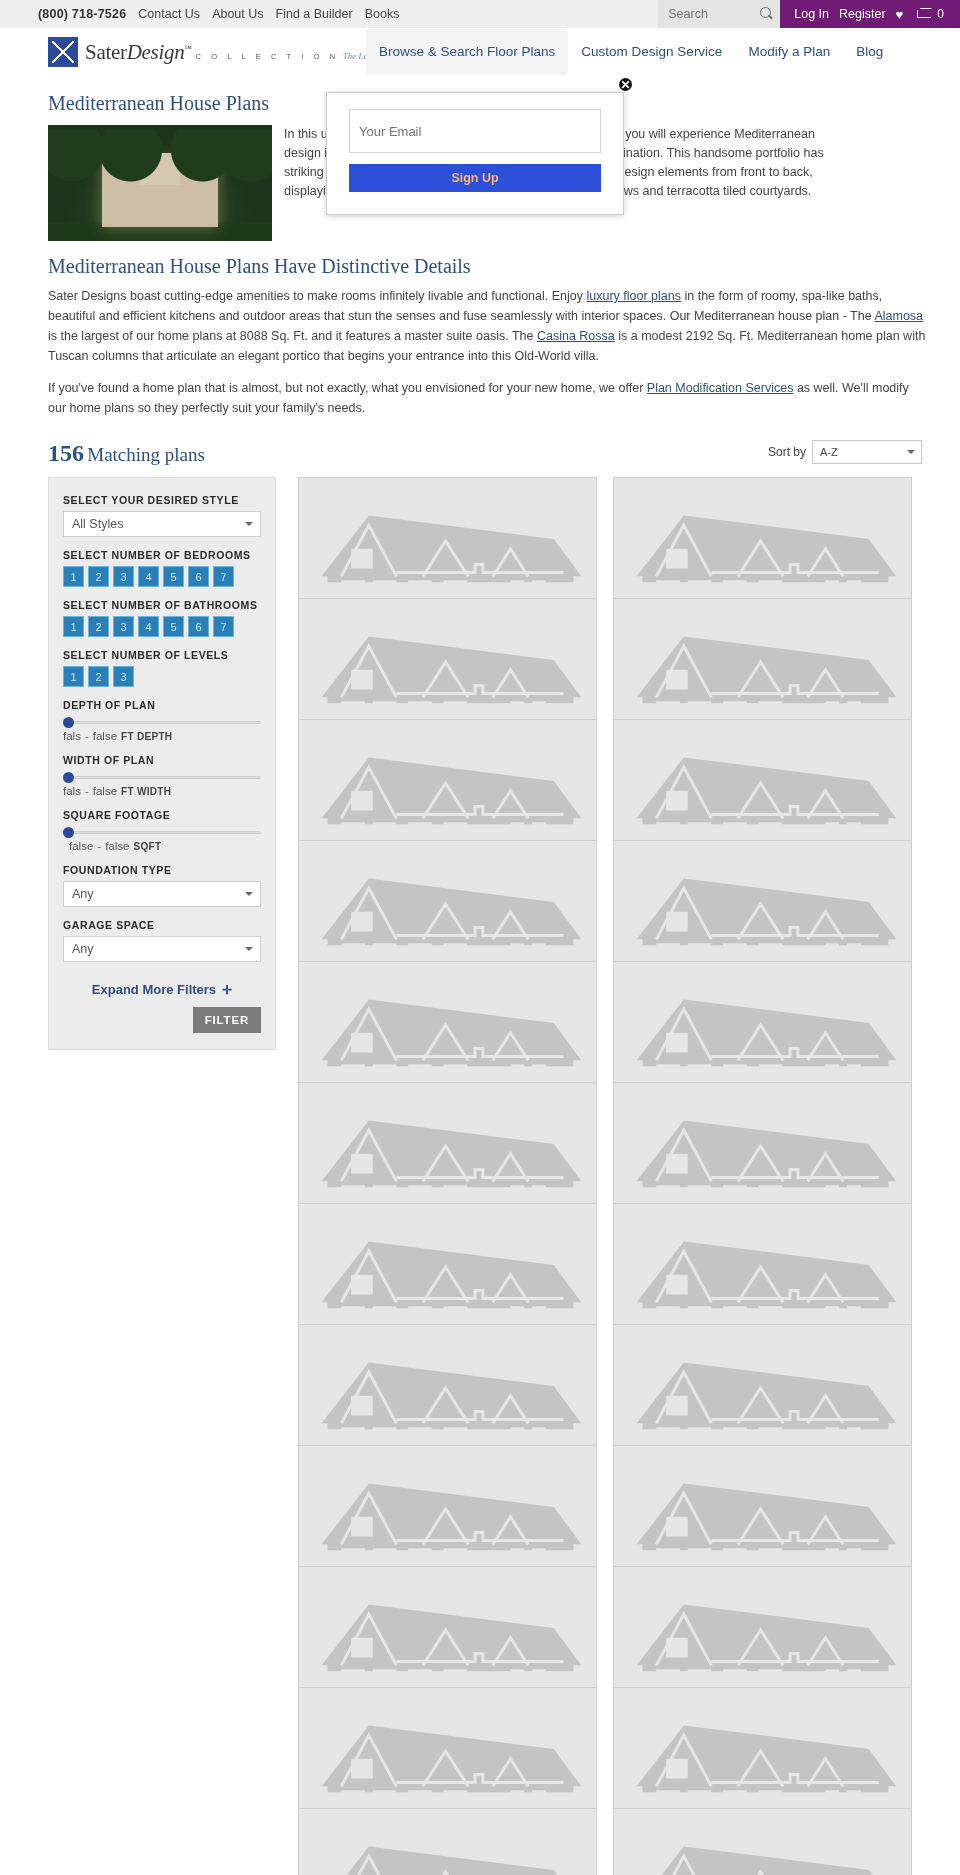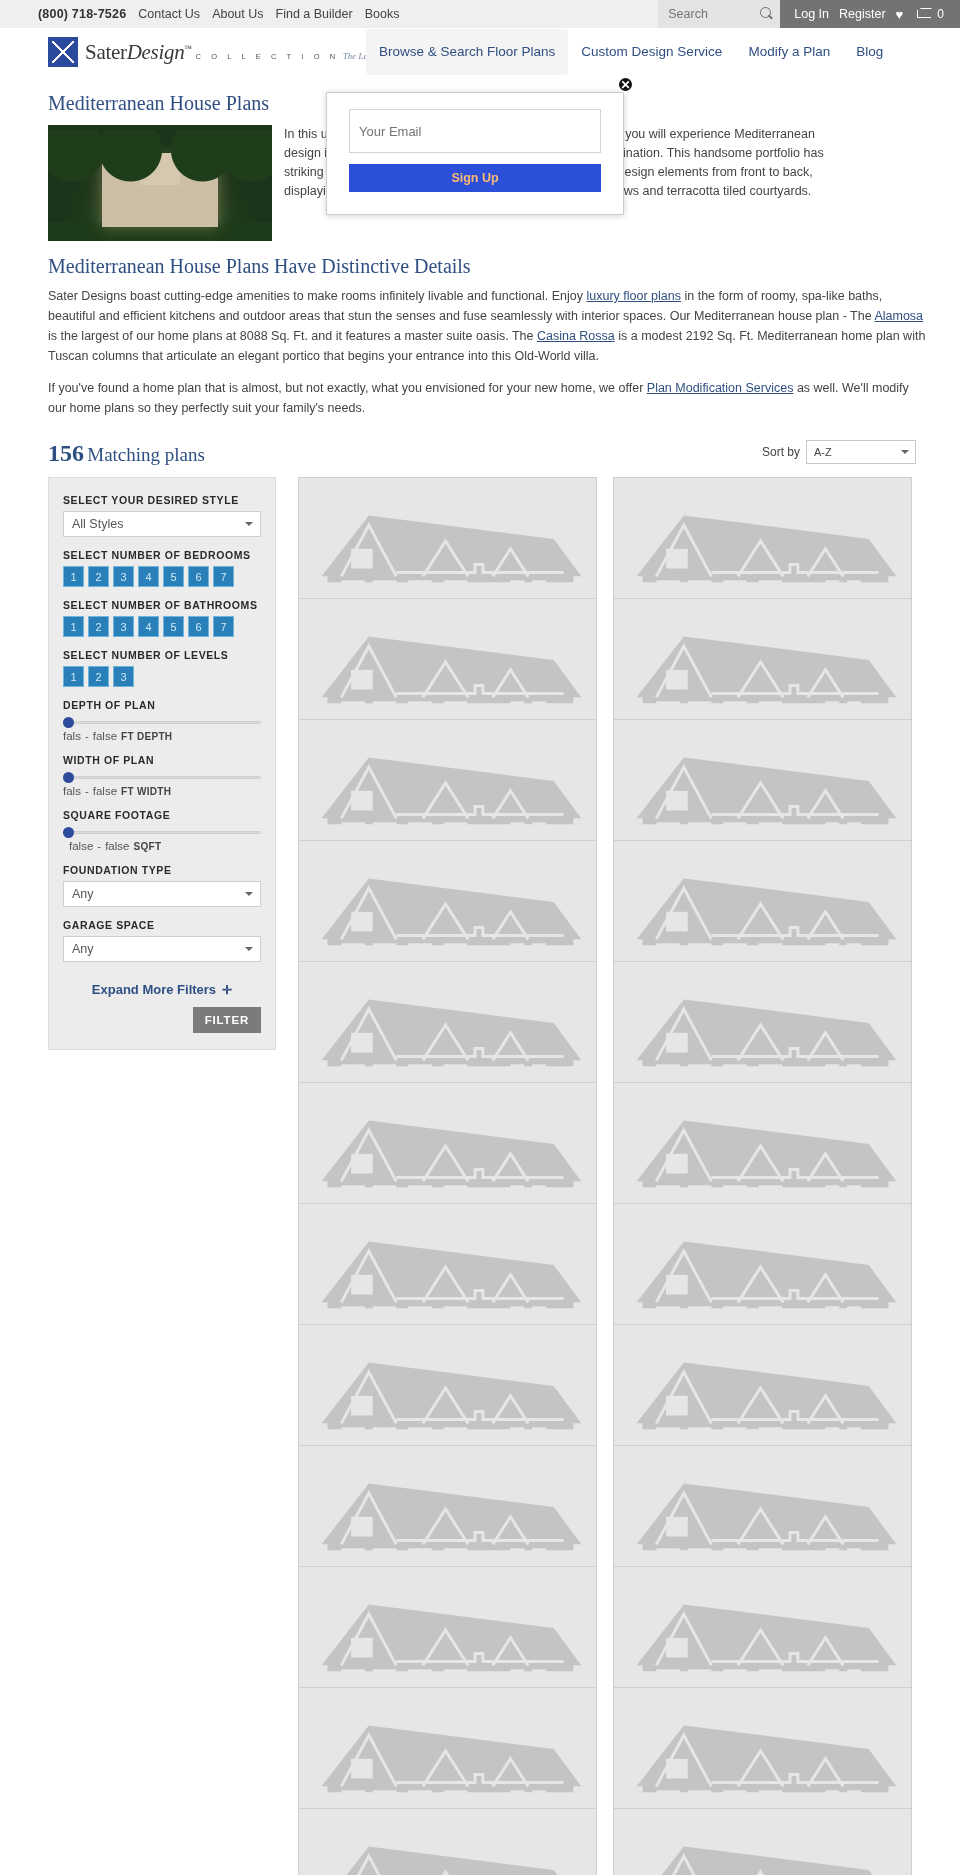--- a/index.html
+++ b/index.html
@@ -50,21 +50,21 @@
   .search-box .mag { width: 14px; height: 14px; position: relative; margin-left: 2px;}
   .search-box .mag::before {
     content:""; position:absolute; left:0; top:0; width:9px;height:9px;
     border:1.5px solid #6f6f6f; border-radius:50%;
   }
   .search-box .mag::after {
     content:""; position:absolute; left:8px; top:9px; width:5px;height:1.5px;
     background:#6f6f6f; transform:rotate(45deg);
   }
   .account-bar {
-    background: #737373;
+    background: #701a75;
     height: 28px;
     display: flex; align-items: center;
     padding: 0 16px 0 14px;
     color: #fff;
     gap: 10px;
   }
   .account-bar a { color:#fff; text-decoration:none; font-size:12.5px; }
   .heart-icon { color:#fff; font-size: 13px; }
   .cart-wrap { display:flex; align-items:center; gap:5px; margin-left:4px;}
   .cart-icon {
@@ -176,21 +176,21 @@
   }
   p.body-copy {
     font-size:12.5px; line-height:20px; color:#444;
     margin: 0 0 12px 18px; max-width: 900px;
   }
   p.body-copy a { color:#2f4f82; }
 
   
   .results-head {
     display:flex; align-items:flex-end; justify-content:space-between;
-    margin: 22px 14px 10px 18px;
+    margin: 22px 8px 10px 18px;
   }
   .results-count {
     font-family: "Liberation Serif", serif;
     color:#2f4f82;
   }
   .results-count .num { font-size: 24px; font-weight: bold; }
   .results-count .lbl { font-size: 19px; }
   .sort-wrap { display:flex; align-items:center; gap:6px; padding-bottom:3px;}
   .sort-wrap .sort-label { font-size: 12px; color:#444; }
   .select-ctl {

